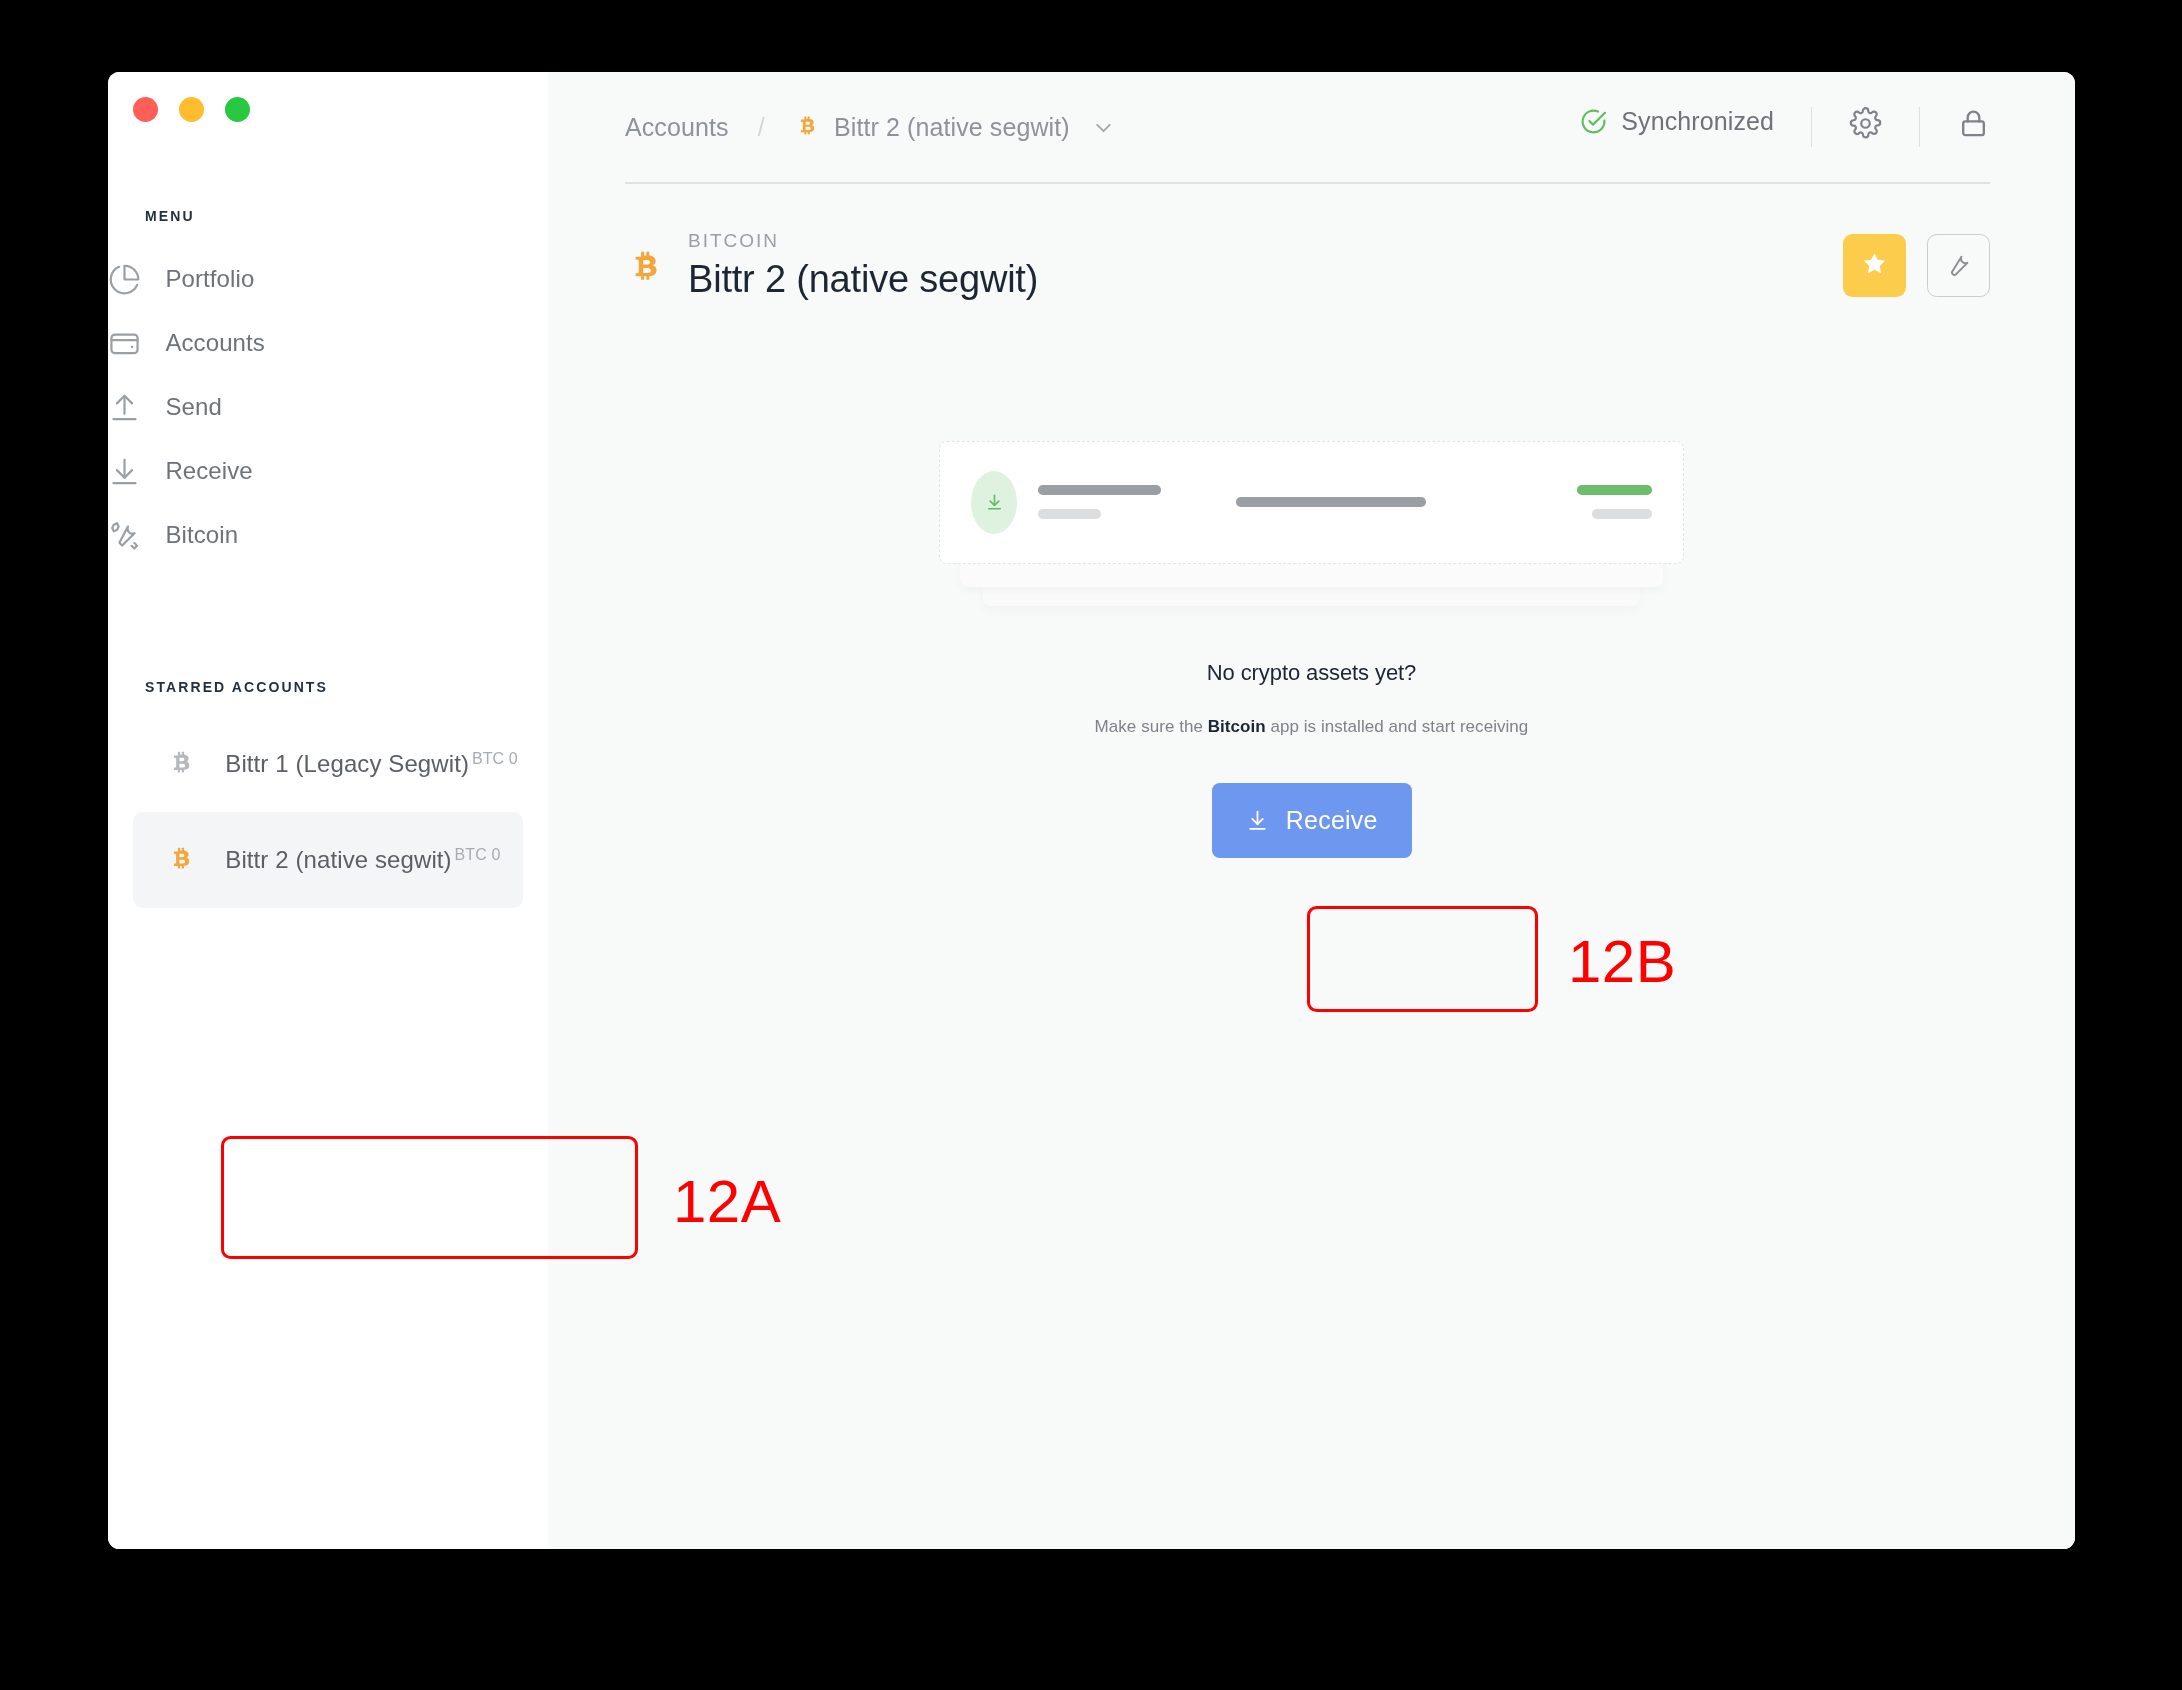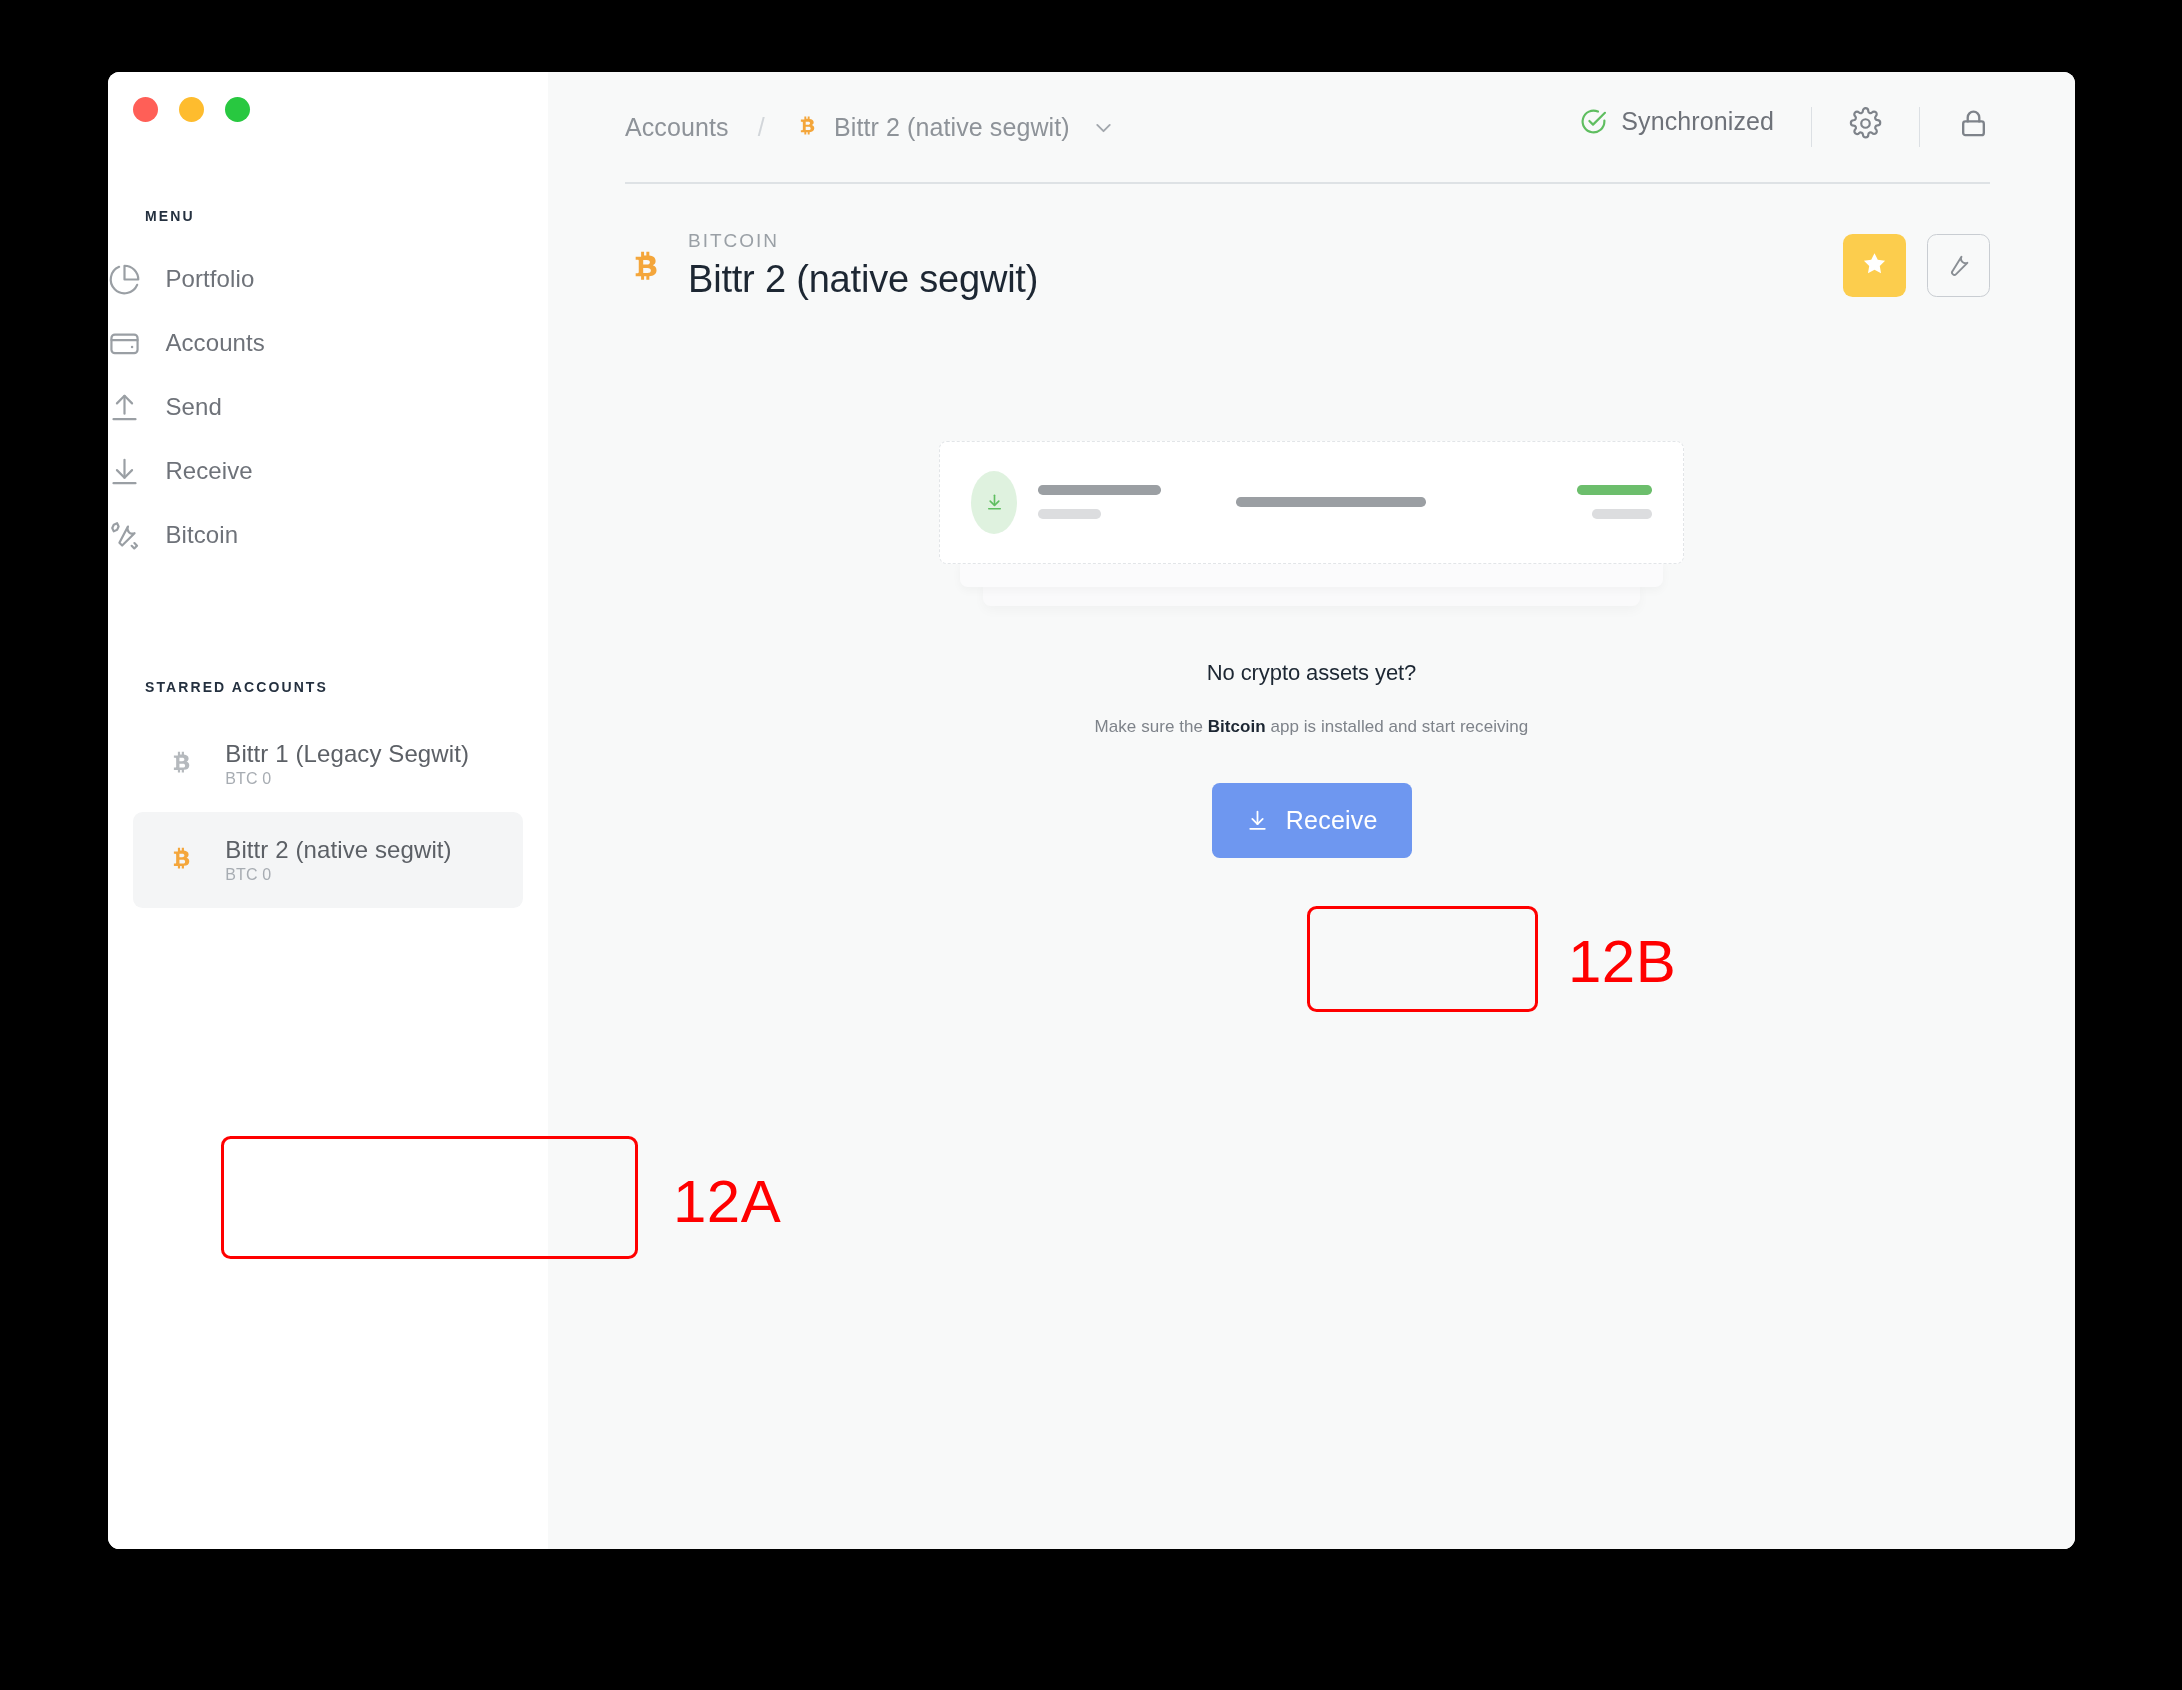--- a/index.html
+++ b/index.html
@@ -96,21 +96,21 @@
   .acct-icon {
     width: 42px;
     flex: 0 0 42px;
     display: flex;
     align-items: center;
     color: #B5B9BD;
   }
   .acct-icon.orange { color: #F4A63B; }
   .acct-icon svg { display: block; }
 
-  .acct-texts { margin-left: 17.3px; display: flex; flex-direction: column; gap: 2.9px; }
+  .acct-texts { margin-left: 17.3px; display: flex; flex-direction: row; gap: 2.9px; }
   .acct-name { font-size: 24px; color: #5C6066; letter-spacing: 0.1px; }
   .acct-bal  { font-size: 16px; color: #A7ACB2; letter-spacing: 0.1px; }
 
   
   .main {
     flex: 1;
     height: 100%;
     background: #F8F9F9;
     position: relative;
   }

